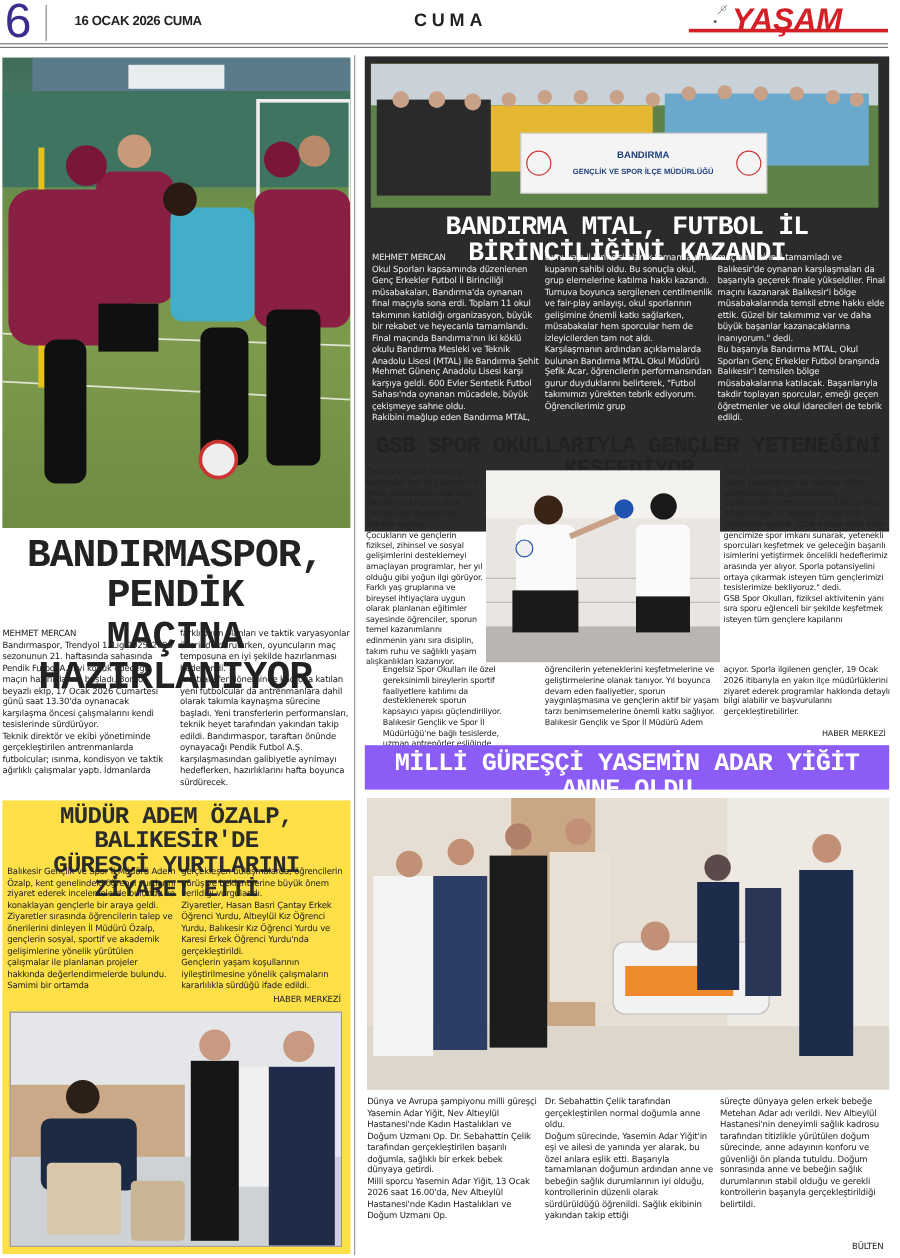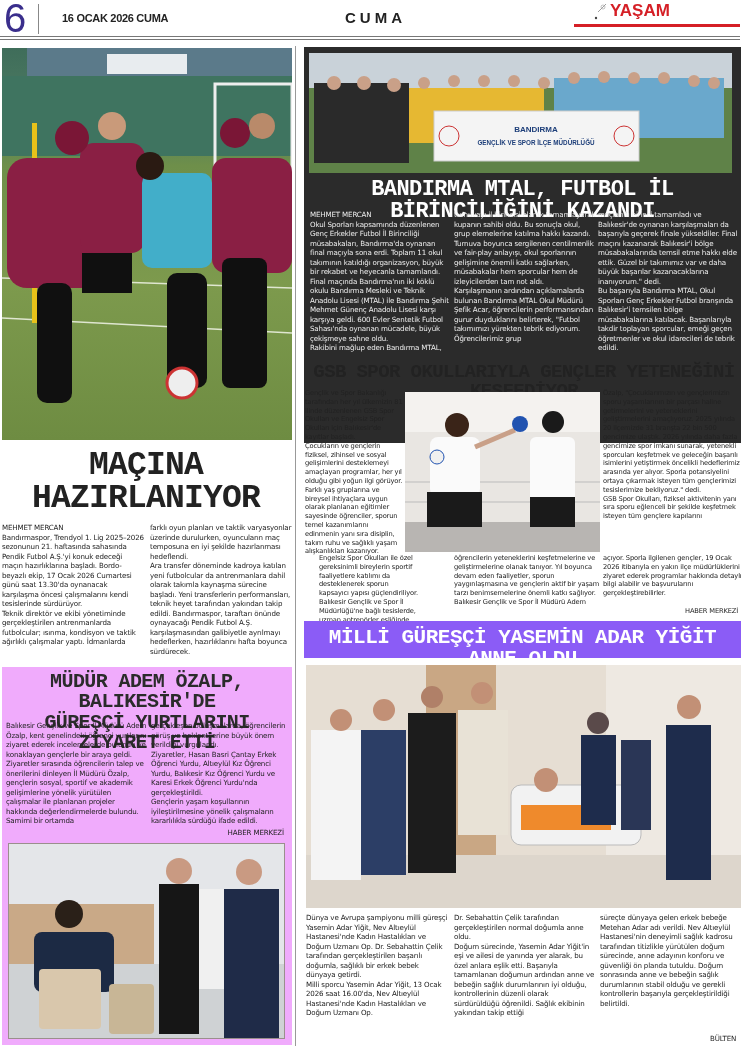--- a/index.html
+++ b/index.html
@@ -3,21 +3,21 @@
 <meta charset="utf-8">
 <style>
 *{box-sizing:border-box;margin:0;padding:0}
 body{width:750px;height:1048px;background:#fff;position:relative;overflow:hidden;font-family:"DejaVu Sans",sans-serif;color:#222}
 .abs{position:absolute}
 .hdr-num{left:4px;top:-4px;font-family:"Liberation Sans",sans-serif;font-size:40px;color:#3a2e8c;line-height:44px}
 .hdr-div{left:38px;top:4px;width:1px;height:30px;background:#888}
 .hdr-date{left:62px;top:12px;font-family:"Liberation Sans",sans-serif;font-weight:bold;font-size:11px;letter-spacing:-0.3px;color:#222}
 .hdr-sec{left:345px;top:9px;font-family:"Liberation Sans",sans-serif;font-weight:bold;font-size:15px;letter-spacing:4px;color:#222}
 .logo{left:574px;top:2px;width:166px;height:30px}
-.logo-text{position:absolute;left:36px;top:-1px;font-family:"Liberation Sans",sans-serif;font-weight:900;font-size:17px;color:#d51f26;letter-spacing:0px;}
+.logo-text{position:absolute;left:36px;top:-1px;font-family:"Liberation Sans",sans-serif;font-weight:900;font-size:26px;color:#d51f26;letter-spacing:0px;font-style:italic}
 .logo-bar{position:absolute;left:0;top:22px;width:166px;height:3px;background:#d51f26}
 .hdr-line1{left:0;top:36px;width:740px;height:1px;background:#777}
 .hdr-line2{left:0;top:39px;width:740px;height:1px;background:#777}
 .photo{overflow:hidden}
 .body-text{font-family:"DejaVu Sans",sans-serif;font-size:7.1px;line-height:9.5px;color:#222;white-space:pre-line;letter-spacing:-0.15px}
 .headline{font-family:Liberation Mono, monospace;font-weight:900;letter-spacing:-0.5px;text-align:center;line-height:1}
 .vline{background:#999;width:1px}
 </style>
 </head>
 <body>
@@ -65,29 +65,30 @@
     <circle cx="70" cy="90" r="17" fill="#7a1636"></circle>
     <circle cx="110" cy="78" r="14" fill="#c99a7a"></circle>
     <circle cx="233" cy="85" r="15" fill="#7a1636"></circle>
     <circle cx="260" cy="78" r="13" fill="#b98a6a"></circle>
     <circle cx="180" cy="335" r="15" fill="#eee" stroke="#c33" stroke-width="3"></circle>
   </svg>
 </div>
 <div class="abs vline" style="left:295px;top:46px;height:1000px"></div>
 
 <div class="abs headline" style="left:0;top:447px;width:292px;font-size:33px;color:#222;letter-spacing:-0.8px">
+  <div>BANDIRMASPOR, PENDİK</div>
   <div style="margin-top:2px">MAÇINA HAZIRLANIYOR</div>
 </div>
 <div class="abs body-text" style="left:2px;top:523px;width:143px">MEHMET MERCAN
 Bandırmaspor, Trendyol 1. Lig 2025–2026 sezonunun 21. haftasında sahasında Pendik Futbol A.Ş.'yi konuk edeceği maçın hazırlıklarına başladı. Bordo-beyazlı ekip, 17 Ocak 2026 Cumartesi günü saat 13.30'da oynanacak karşılaşma öncesi çalışmalarını kendi tesislerinde sürdürüyor.
 Teknik direktör ve ekibi yönetiminde gerçekleştirilen antrenmanlarda futbolcular; ısınma, kondisyon ve taktik ağırlıklı çalışmalar yaptı. İdmanlarda</div>
 <div class="abs body-text" style="left:150px;top:523px;width:145px">farklı oyun planları ve taktik varyasyonlar üzerinde durulurken, oyuncuların maç temposuna en iyi şekilde hazırlanması hedeflendi.
 Ara transfer döneminde kadroya katılan yeni futbolcular da antrenmanlara dahil olarak takımla kaynaşma sürecine başladı. Yeni transferlerin performansları, teknik heyet tarafından yakından takip edildi. Bandırmaspor, taraftarı önünde oynayacağı Pendik Futbol A.Ş. karşılaşmasından galibiyetle ayrılmayı hedeflerken, hazırlıklarını hafta boyunca sürdürecek.</div>
 
-<div class="abs" style="left:2px;top:667px;width:290px;height:378px;background:#f0abfc">
+<div class="abs" style="left:2px;top:667px;width:290px;height:378px;background:#fde047">
   <div class="headline" style="margin-top:5px;font-size:20px;color:#2b2b2b;letter-spacing:-0.6px">
     <div>MÜDÜR ADEM ÖZALP, BALIKESİR'DE</div>
     <div style="margin-top:1px">GÜREŞÇİ YURTLARINI ZİYARET ETTİ</div>
   </div>
   <div class="abs body-text" style="left:4px;top:54px;width:141px">Balıkesir Gençlik ve Spor İl Müdürü Adem Özalp, kent genelindeki öğrenci yurtlarını ziyaret ederek incelemelerde bulundu ve konaklayan gençlerle bir araya geldi.
 Ziyaretler sırasında öğrencilerin talep ve önerilerini dinleyen İl Müdürü Özalp, gençlerin sosyal, sportif ve akademik gelişimlerine yönelik yürütülen çalışmalar ile planlanan projeler hakkında değerlendirmelerde bulundu. Samimi bir ortamda</div>
   <div class="abs body-text" style="left:149px;top:54px;width:140px">gerçekleşen buluşmalarda, öğrencilerin görüş ve beklentilerine büyük önem verildiği vurgulandı.
 Ziyaretler, Hasan Basri Çantay Erkek Öğrenci Yurdu, Altıeylül Kız Öğrenci Yurdu, Balıkesir Kız Öğrenci Yurdu ve Karesi Erkek Öğrenci Yurdu'nda gerçekleştirildi.
 Gençlerin yaşam koşullarının iyileştirilmesine yönelik çalışmaların kararlılıkla sürdüğü ifade edildi.</div>
   <div class="abs body-text" style="right:8px;top:161px">HABER MERKEZİ</div>

